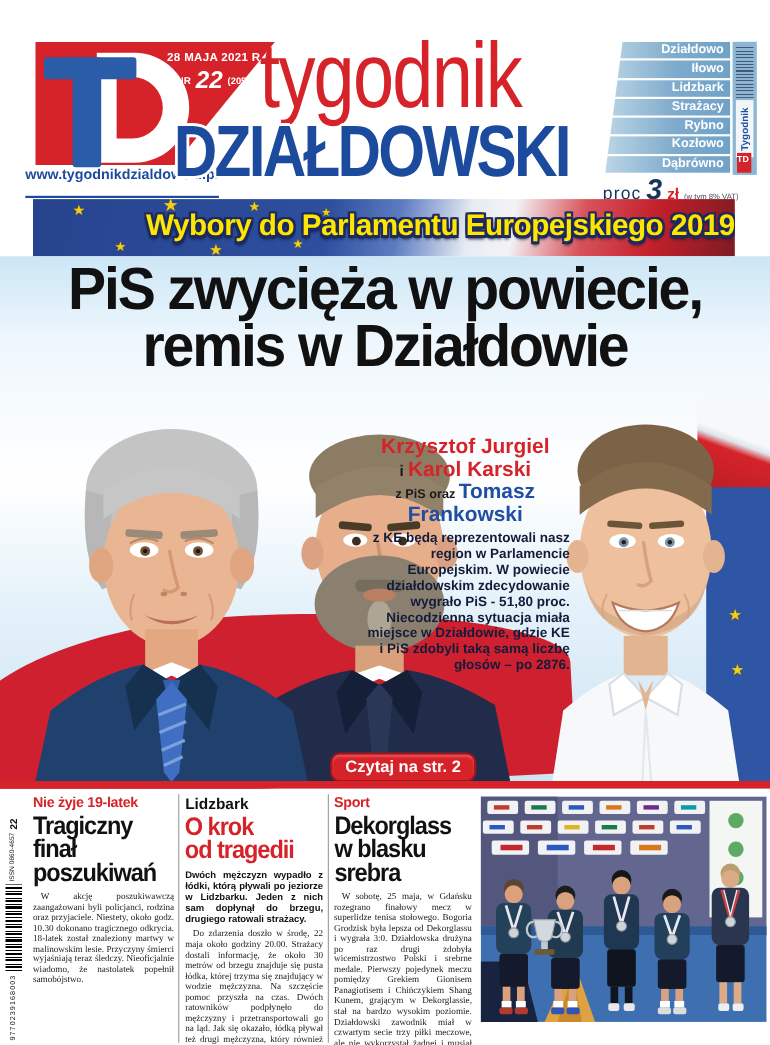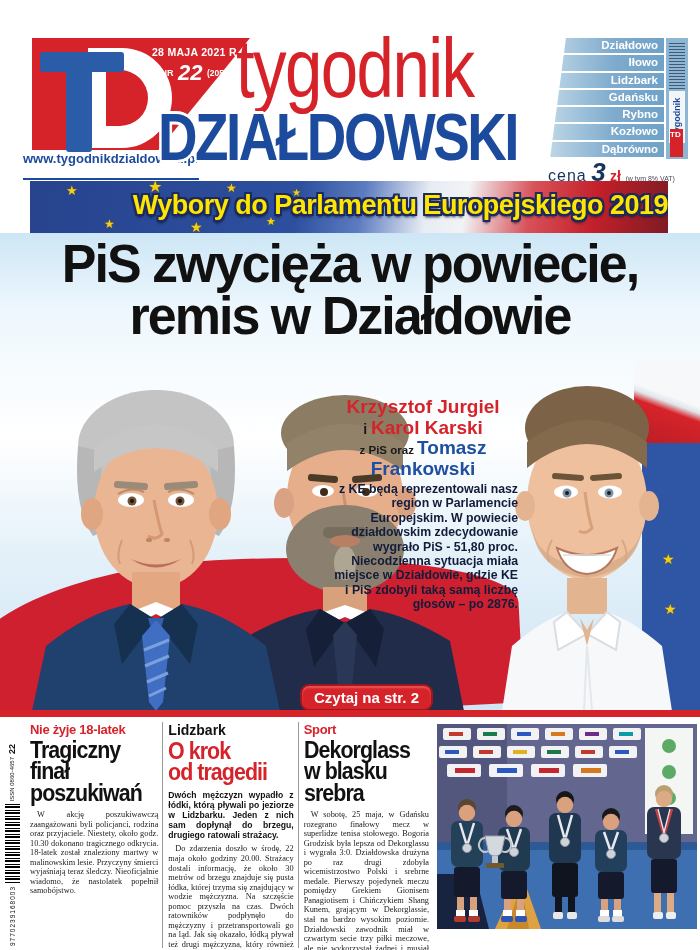--- a/index.html
+++ b/index.html
@@ -51,21 +51,21 @@
   .rail-micro {
     position:absolute; top:3px; left:3px; width:16px; height:48px;
     background:repeating-linear-gradient(0deg,#2c3a55 0 1px,transparent 1px 3px);
     opacity:.75;
   }
   .rail-brand {
     position:absolute; bottom:16px; left:3px; width:16px; height:52px; background:#f2f6f9;
     writing-mode:vertical-rl; transform:rotate(180deg);
     font-size:9px; font-weight:bold; color:#1c4a9c; text-align:center; line-height:16px;
   }
-  .rail-td { position:absolute; bottom:2px; left:4px; width:13px; height:28px; background:#d6232a;
+  .rail-td { position:absolute; bottom:2px; left:4px; width:13px; height:18px; background:#d6232a;
     color:#fff; font-size:8px; font-weight:900; text-align:left; line-height:12px; }
   .price { position:absolute; left:548px; top:157px; width:150px; white-space:nowrap; }
   .price-label { font-size:16px; color:#16345c; letter-spacing:1px; }
   .price-amount { font-size:26px; font-weight:900; font-style:italic; color:#16345c; }
   .price-cur { font-size:14px; font-weight:700; color:#d6232a; }
   .price-vat { font-size:7px; color:#4a4a5a; }
 
   
   .banner {
     position:absolute; left:30px; top:181px; width:638px; height:52px; overflow:hidden;
@@ -178,34 +178,34 @@
 
     <div class="name-top">tygodnik</div>
     <div class="name-main">DZIAŁDOWSKI</div>
     <a class="website">www.tygodnikdzialdowski.pl</a>
 
     <div class="towns">
       <div class="town-rows">
         <div class="town">Działdowo</div>
         <div class="town">Iłowo</div>
         <div class="town">Lidzbark</div>
-        <div class="town">Gdańsku</div>
+        <div class="town">Strażacy</div>
         <div class="town">Rybno</div>
         <div class="town">Kozłowo</div>
         <div class="town">Dąbrówno</div>
       </div>
       <div class="side-rail">
         <div class="rail-micro"></div>
         <div class="rail-brand">Tygodnik</div>
         <div class="rail-td">TD</div>
       </div>
     </div>
 
     <div class="price">
-      <span class="price-label">cena</span>
+      <span class="price-label">proc</span>
       <span class="price-amount">3</span>
       <span class="price-cur">zł</span>
       <span class="price-vat">(w tym 8% VAT)</span>
     </div>
   </div>
 
   <div class="banner">
     <span class="star" style="left:36px;top:2px;font-size:13px;">★</span>
     <span class="star" style="left:118px;top:-4px;font-size:16px;">★</span>
     <span class="star" style="left:196px;top:0px;font-size:12px;">★</span>
@@ -322,21 +322,21 @@
       <div class="hero-body">z KE będą reprezentowali nasz region w Parlamencie Europejskim. W powiecie działdowskim zdecydowanie wygrało PiS - 51,80 proc. Niecodzienna sytuacja miała miejsce w Działdowie, gdzie KE i PiS zdobyli taką samą liczbę głosów – po 2876.</div>
     </div>
 
     <div class="read-btn">Czytaj na str. 2</div>
     <div class="redbar"></div>
   </div>
 
   <div class="bottom">
 
     <div class="col">
-      <div class="kicker-red">Nie żyje 18-latek</div>
+      <div class="kicker-red">Nie żyje 19-latek</div>
       <div class="bhead bhead-black">Tragiczny
 finał
 poszukiwań</div>
       <div class="bodytxt">W akcję poszukiwawczą zaangażowani byli policjanci, rodzina oraz przyjaciele. Niestety, około godz. 10.30 dokonano tragicznego odkrycia. 18-latek został znaleziony martwy w malinowskim lesie. Przyczyny śmierci wyjaśniają teraz śledczy. Nieoficjalnie wiadomo, że nastolatek popełnił samobójstwo.</div>
 
     </div>
 
     <div class="col">
       <div class="kicker-black">Lidzbark</div>
       <div class="bhead bhead-red">O krok

